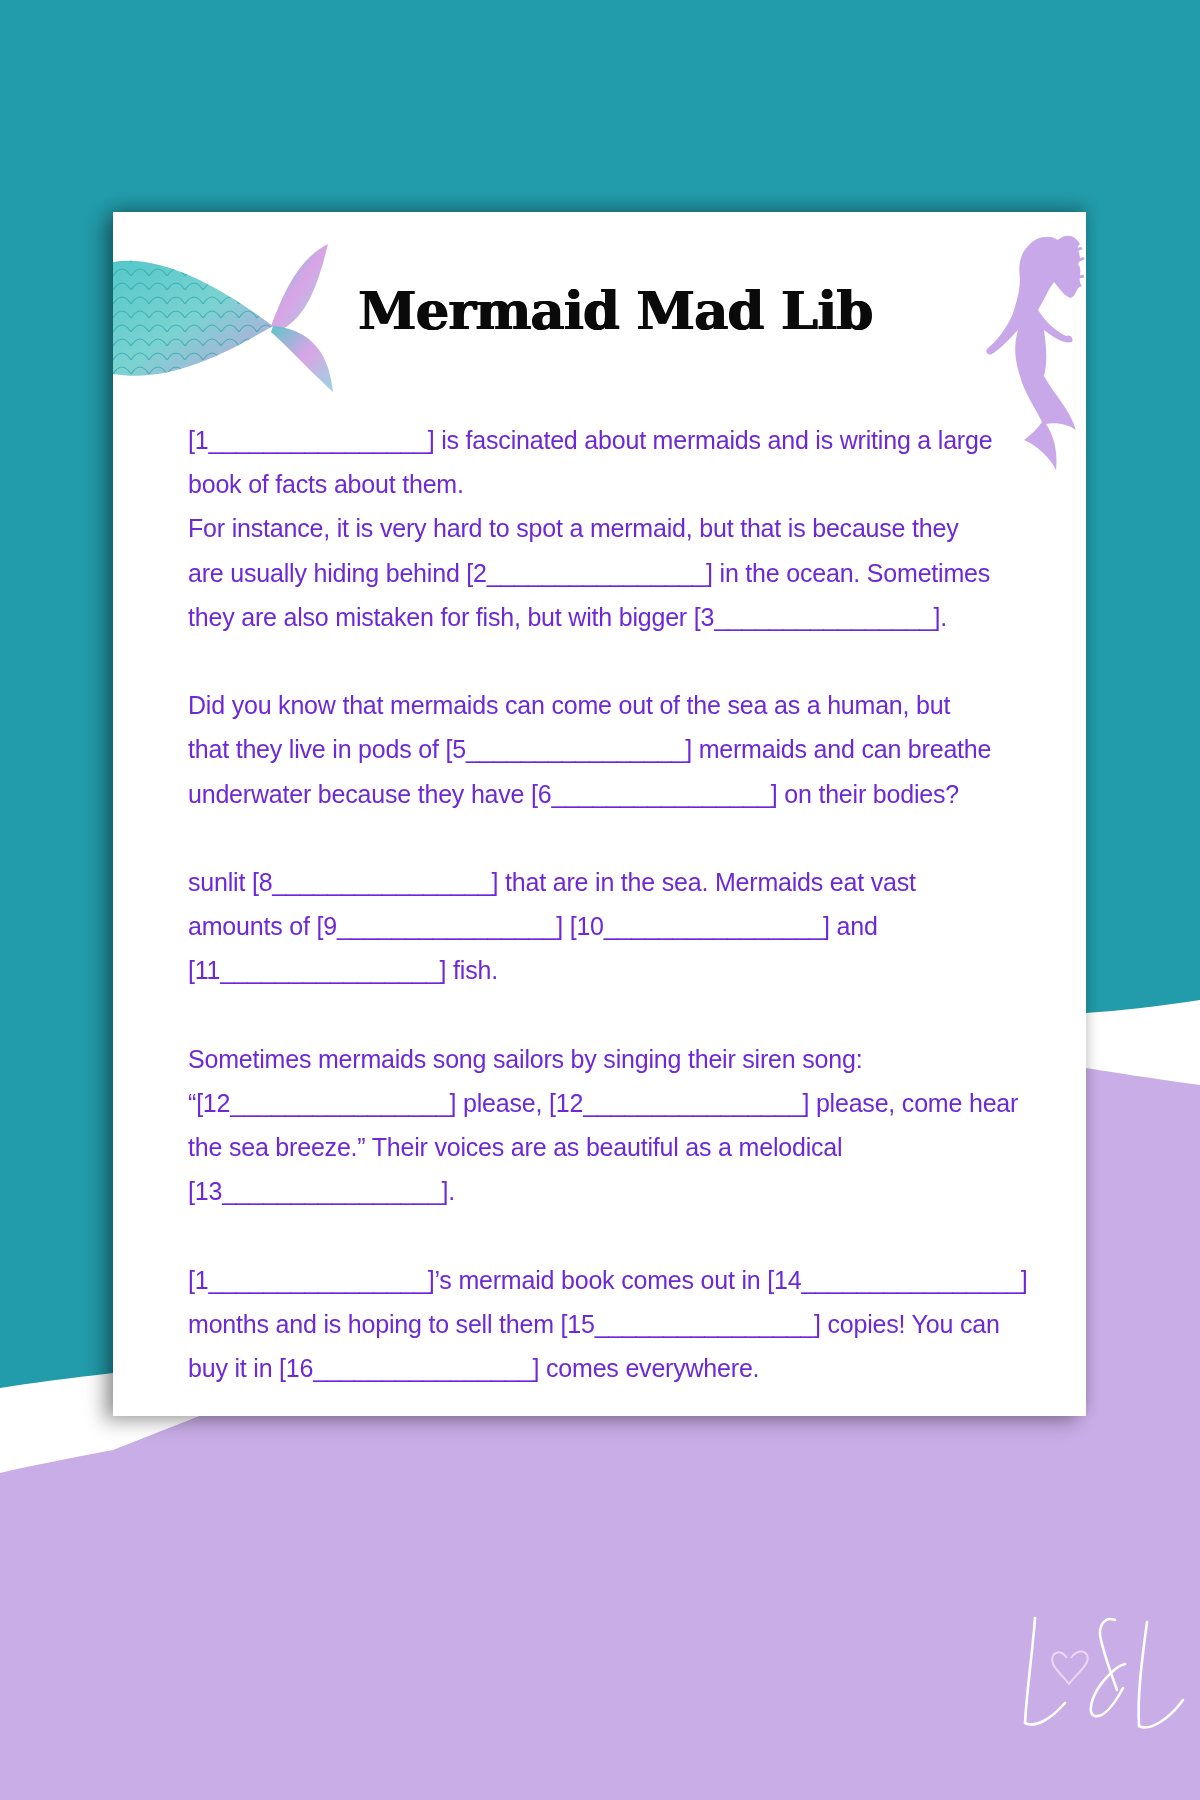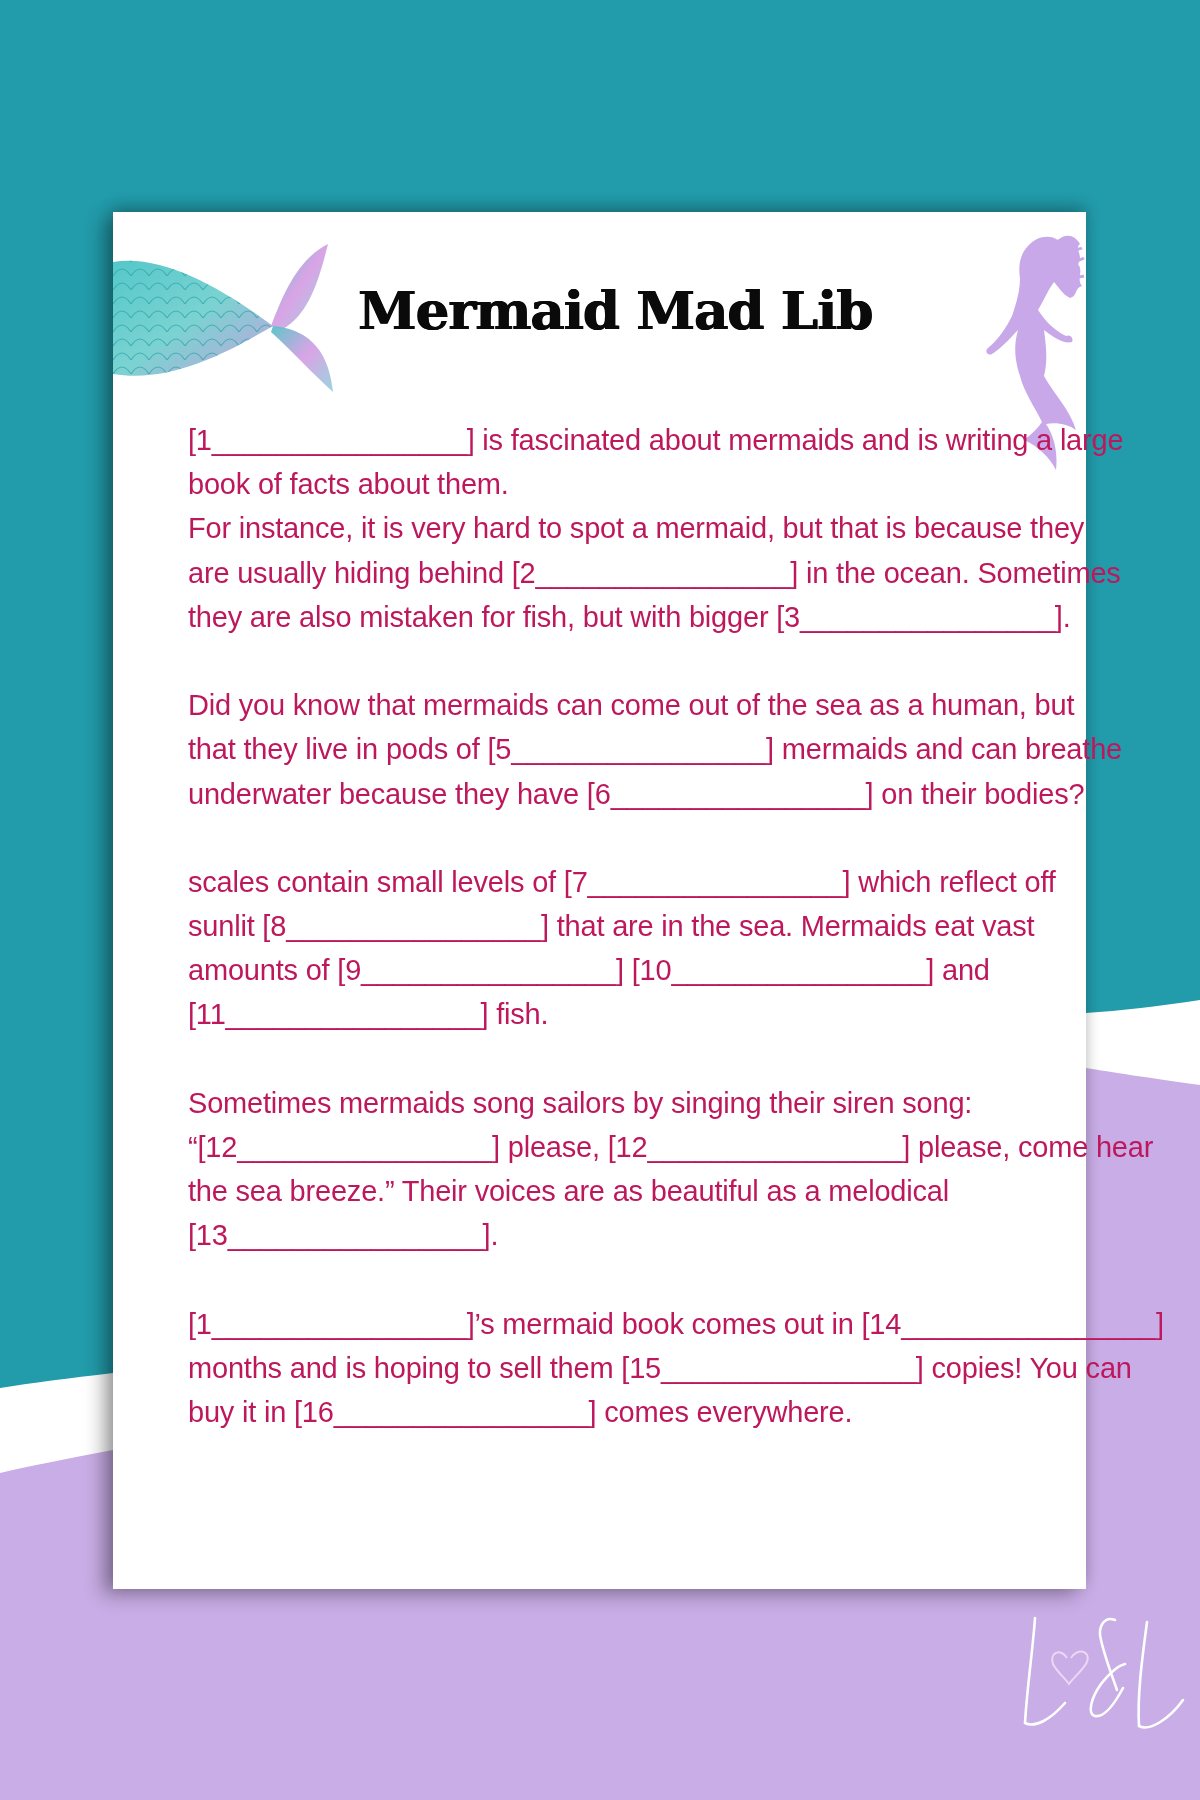--- a/index.html
+++ b/index.html
@@ -3,36 +3,36 @@
   <meta charset="utf-8">
   <style>
     html, body { margin: 0; padding: 0; }
     body {
       width: 1200px; height: 1800px; position: relative; overflow: hidden;
       background: #c9ade6;
       font-family: "Liberation Sans", sans-serif;
     }
     .bg { position: absolute; left: 0; top: 0; width: 1200px; height: 1800px; }
     .card {
-      position: absolute; left: 113px; top: 212px; width: 973px; height: 1377px;
+      position: absolute; left: 113px; top: 212px; width: 973px; height: 1204px;
       background: #ffffff;
       box-shadow: -10px 6px 18px rgba(0,0,0,0.32), 0 -6px 14px rgba(0,0,0,0.22);
     }
     .tail { position: absolute; left: 0; top: 22px; width: 255px; height: 165px; }
     .mermaid { position: absolute; left: 845px; top: 14px; width: 128px; height: 252px; }
     .title {
       position: absolute; left: 245px; top: 68px;
       font-family: "DejaVu Serif", serif; font-weight: bold;
       font-size: 52px; letter-spacing: -1px; color: #0a0a0a;
       transform: scaleX(1.02); transform-origin: left top;
       text-shadow: 0.6px 0 0 #0a0a0a, -0.6px 0 0 #0a0a0a;
     }
     .body-text {
       position: absolute; left: 75px; top: 206px; width: 860px;
-      font-size: 29px; line-height: 44.2px; color: #be185d;
+      font-size: 25px; line-height: 44.2px; color: #6d28d9;
       letter-spacing: -0.2px;
     }
     .line { display: block; white-space: nowrap; height: 44.2px; }
     .blank { display: block; height: 44.2px; }
     .logo { position: absolute; left: 1005px; top: 1608px; width: 180px; height: 135px; }
   </style>
 </head>
 <body>
 
 <svg class="bg" viewBox="0 0 1200 1800" preserveAspectRatio="none">
@@ -85,21 +85,20 @@
       <span class="line">they are also mistaken for fish, but with bigger [3________________].</span>
     </div>
     <span class="blank"></span>
     <div>
       <span class="line">Did you know that mermaids can come out of the sea as a human, but</span>
       <span class="line">that they live in pods of [5________________] mermaids and can breathe</span>
       <span class="line">underwater because they have [6________________] on their bodies?</span>
     </div>
     <span class="blank"></span>
     <div>
-      <span class="line">scales contain small levels of [7________________] which reflect off</span>
       <span class="line">sunlit [8________________] that are in the sea. Mermaids eat vast</span>
       <span class="line">amounts of [9________________] [10________________] and</span>
       <span class="line">[11________________] fish.</span>
     </div>
     <span class="blank"></span>
     <div>
       <span class="line">Sometimes mermaids song sailors by singing their siren song:</span>
       <span class="line">“[12________________] please, [12________________] please, come hear</span>
       <span class="line">the sea breeze.” Their voices are as beautiful as a melodical</span>
       <span class="line">[13________________].</span>

